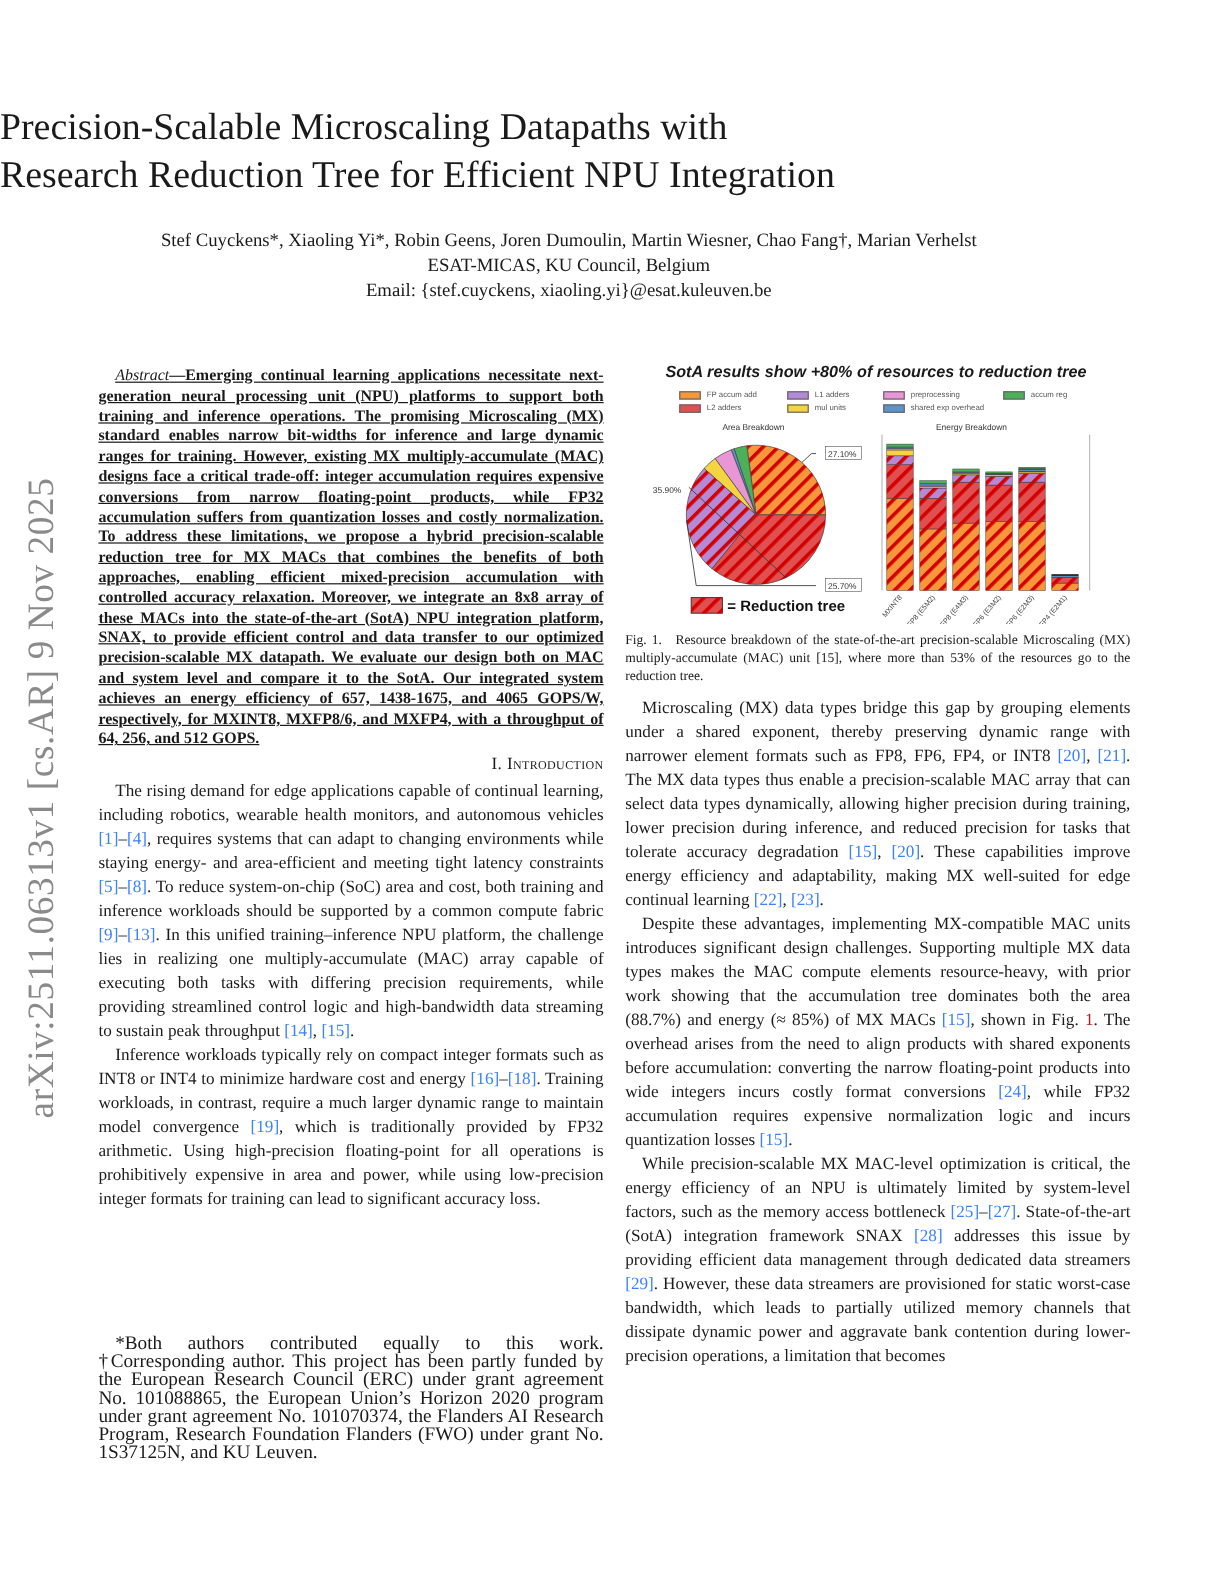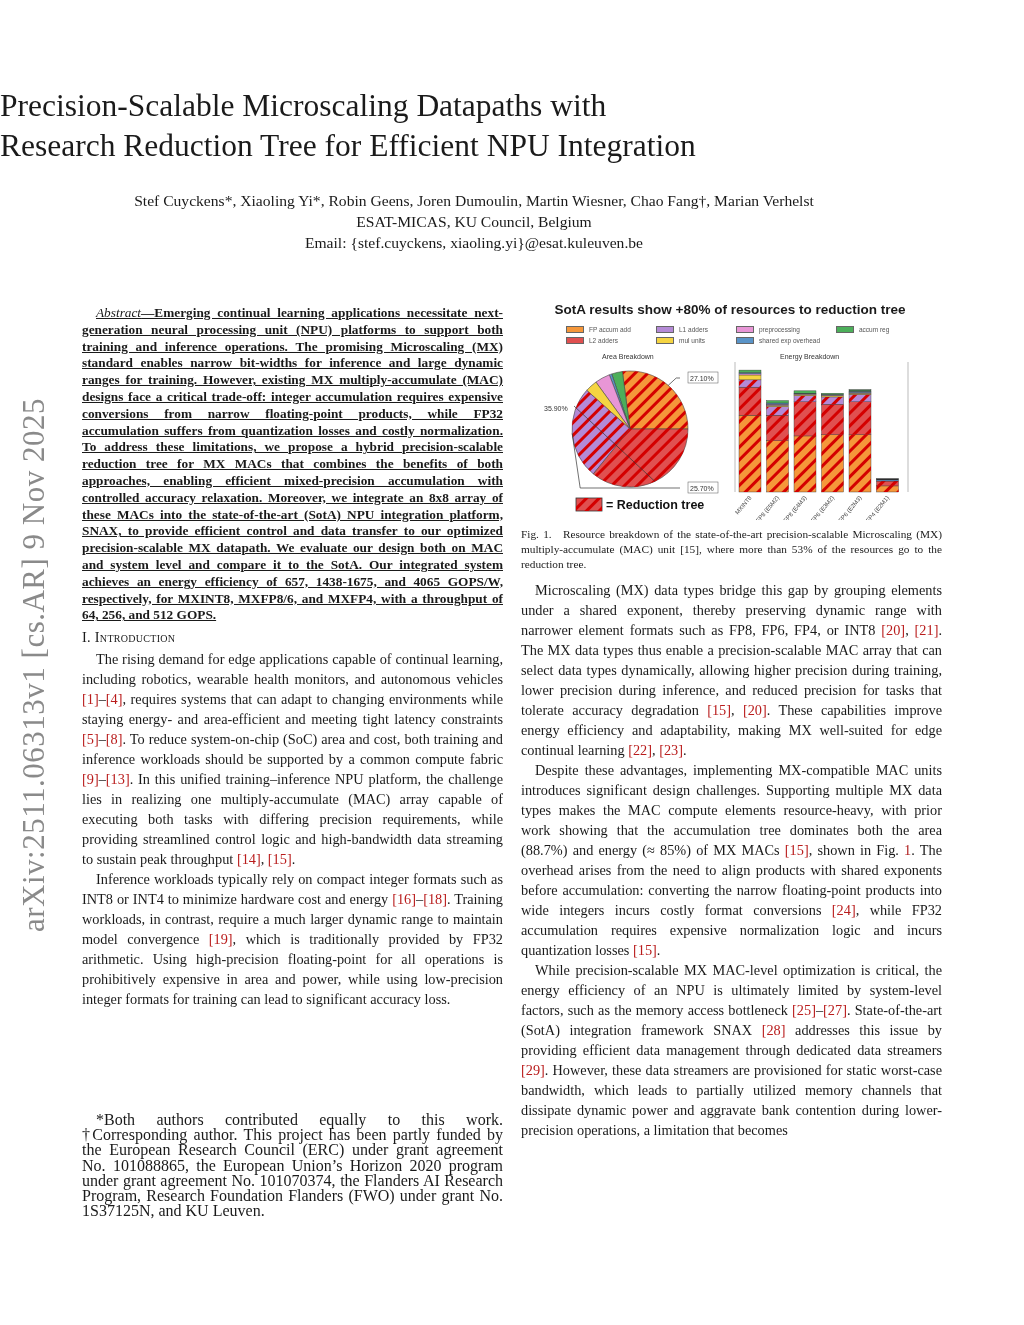--- a/index.html
+++ b/index.html
@@ -12,30 +12,30 @@
   .authors div { white-space: nowrap; }
   .arxiv { position: absolute; left: 6px; top: 375px; width: 55px; height: 580px;
            display: flex; align-items: center; justify-content: center; }
   .arxiv span { transform: rotate(-90deg); white-space: nowrap; font-size: 31px; color: #8a8a8a;
                 letter-spacing: 0.5px; display: block; }
   .col { position: absolute; width: 421px; font-size: 14.3px; line-height: 20px; text-align: justify; }
   .col-left { left: 82px; top: 305px; }
   .col-right { left: 521px; top: 580px; }
   .abstract { font-weight: bold; font-size: 13.3px; line-height: 16.8px; text-indent: 14px; margin: 0; text-decoration: underline; }
   .abstract i { font-weight: normal; }
-  .section-heading { text-align: left; font-size: 14.3px; margin: 3px 0 2px 0; letter-spacing: 0.3px; }
+  .section-heading { text-align: right; font-size: 14.3px; margin: 3px 0 2px 0; letter-spacing: 0.3px; }
   .section-heading .sc { font-variant: small-caps; }
   p.para { margin: 0; text-indent: 14px; }
-  .cite { color: #b91c1c; }
+  .cite { color: #3b82f6; }
   .figref { color: #b02020; }
   .footnote { position: absolute; left: 82px; top: 1112px; width: 421px; font-size: 16px;
               line-height: 15.2px; text-align: justify; text-indent: 14px; }
   .figure { position: absolute; left: 530px; top: 298px; width: 400px; height: 222px; }
   .fig-title { position: absolute; left: 0; top: 4px; width: 400px; text-align: center;
-               font-family: "Liberation Sans", "DejaVu Sans", sans-serif; font-weight: bold; font-size: 13.5px; }
+               font-family: "Liberation Sans", "DejaVu Sans", sans-serif; font-weight: bold; font-size: 13.5px; font-style: italic; }
   .legend { position: absolute; left: 36px; top: 28px; width: 340px; height: 22px;
             font-family: "Liberation Sans", "DejaVu Sans", sans-serif; font-size: 6.5px; color: #555; }
   .legend-item { position: absolute; display: flex; align-items: center; gap: 5px; white-space: nowrap; }
   .legend-swatch { width: 16px; height: 5px; border: 0.5px solid #666; display: inline-block; }
   .sub-title { position: absolute; font-family: "Liberation Sans", "DejaVu Sans", sans-serif; font-size: 7px; color: #333; }
   .fig-caption { position: absolute; left: 521px; top: 527px; width: 421px; font-size: 11.3px;
                  line-height: 15px; text-align: justify; }
   svg text { font-family: "Liberation Sans", "DejaVu Sans", sans-serif; }
 </style>
 </head>

